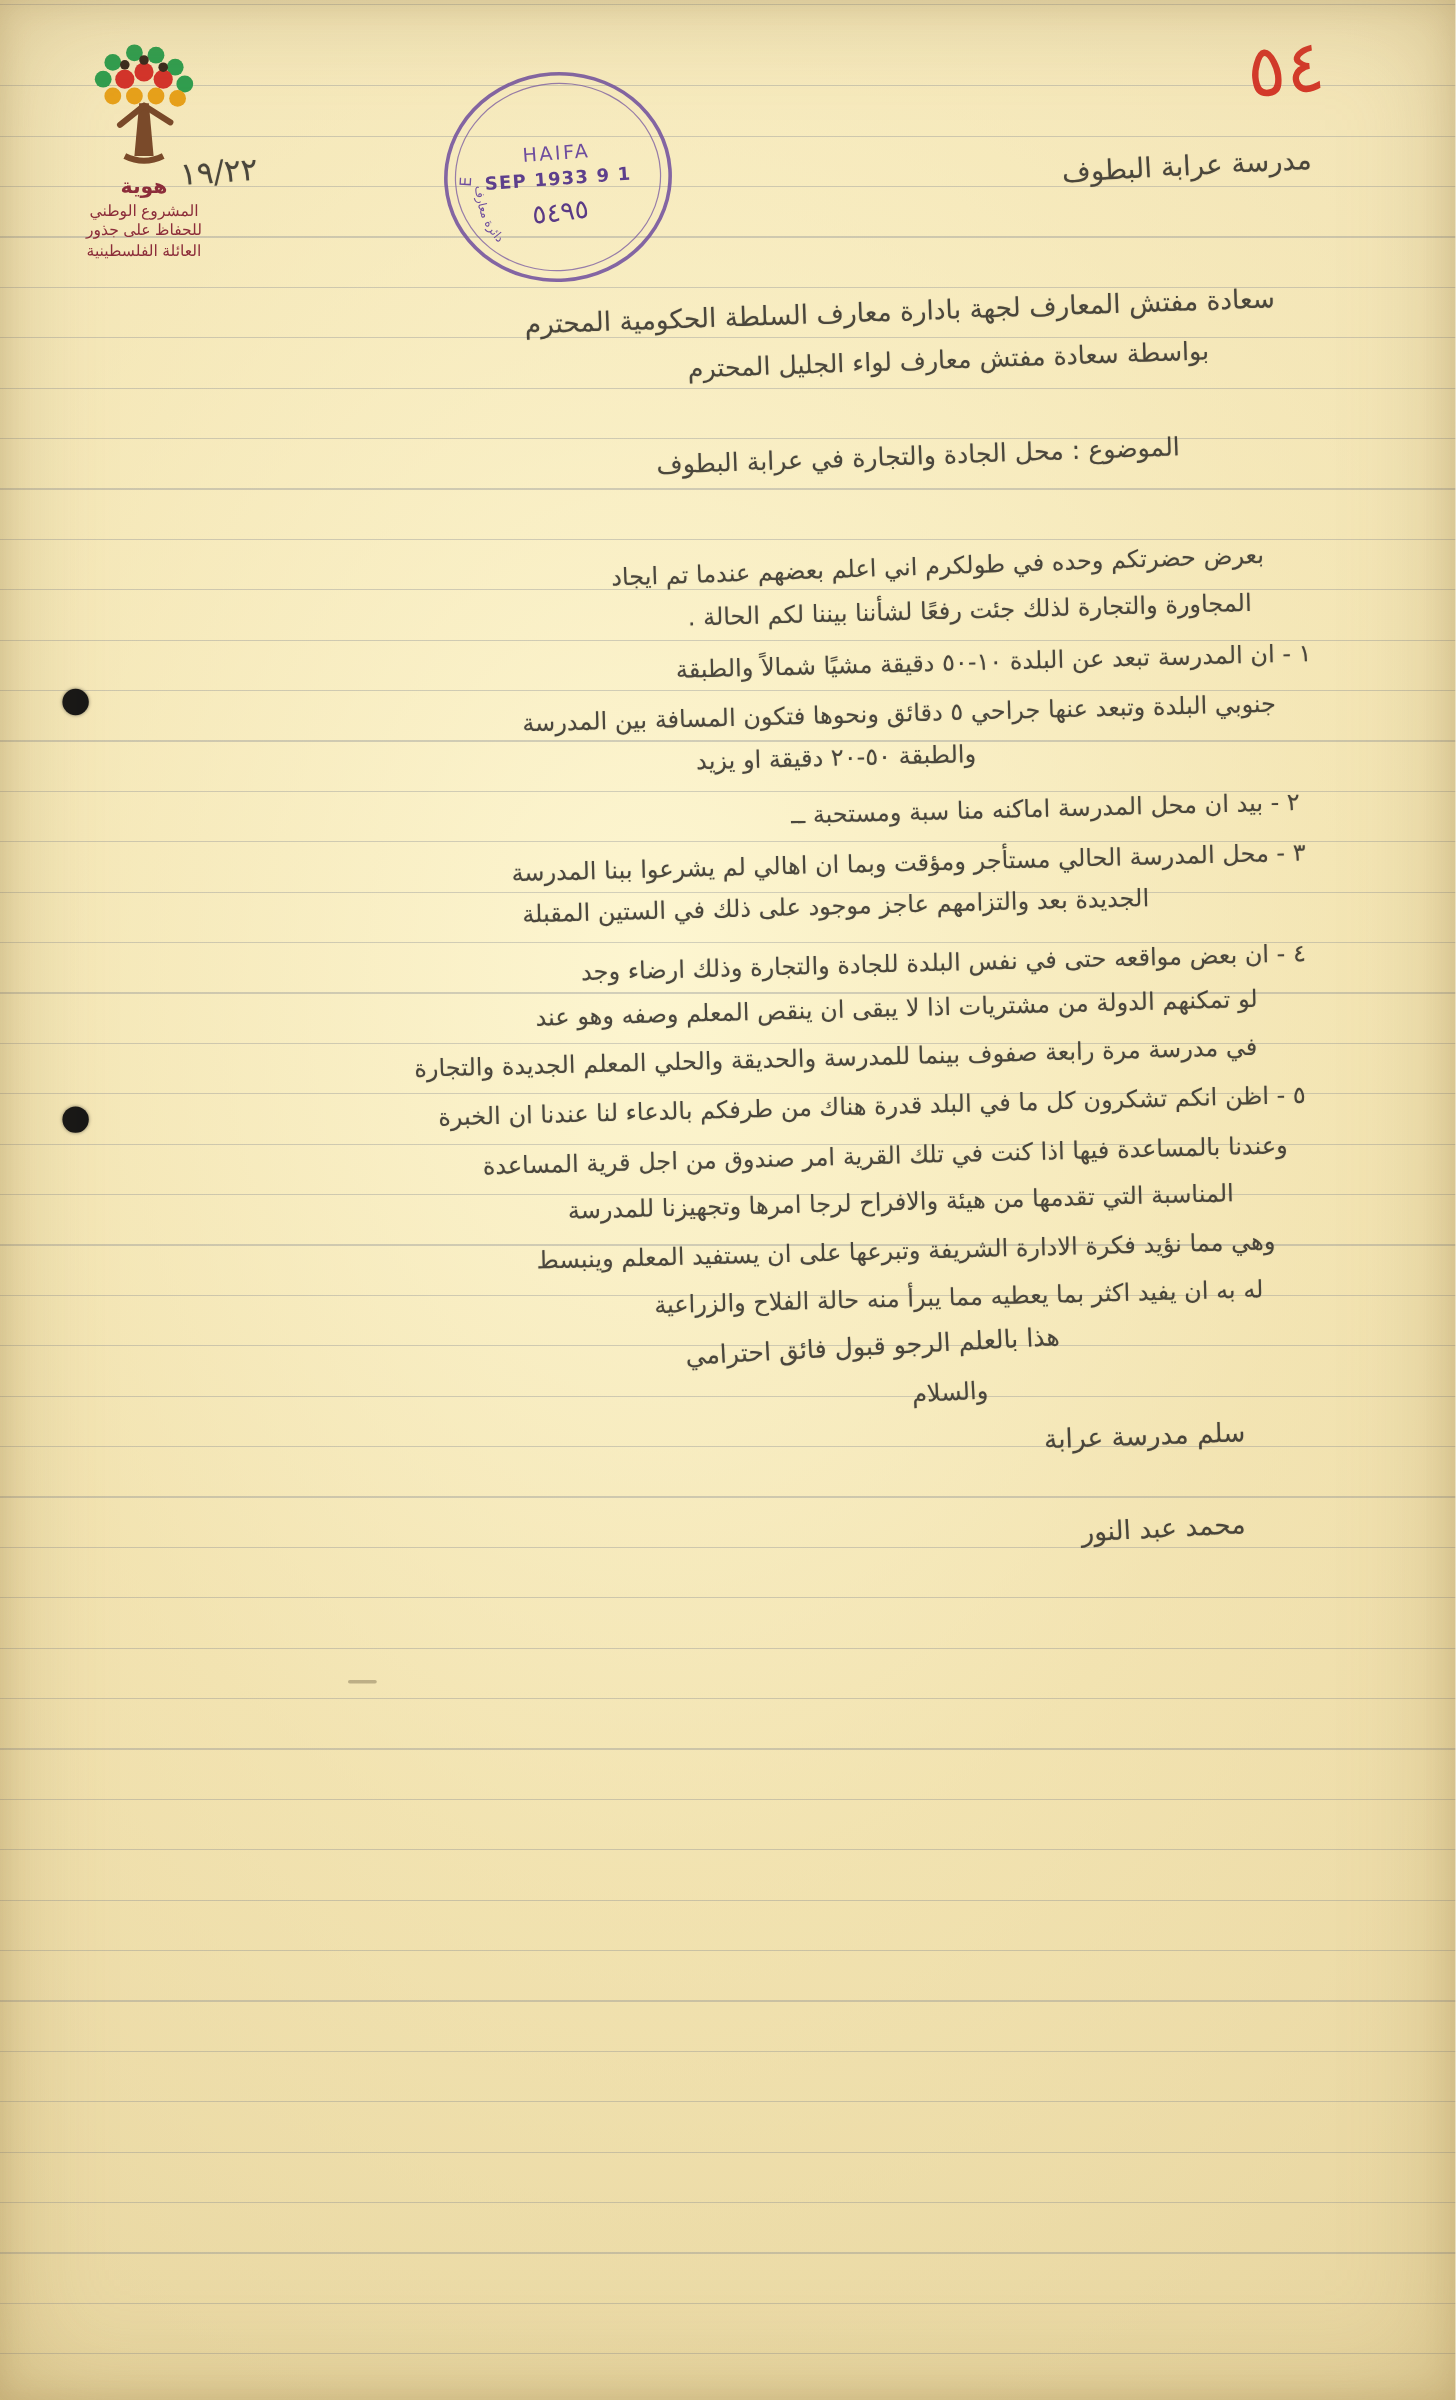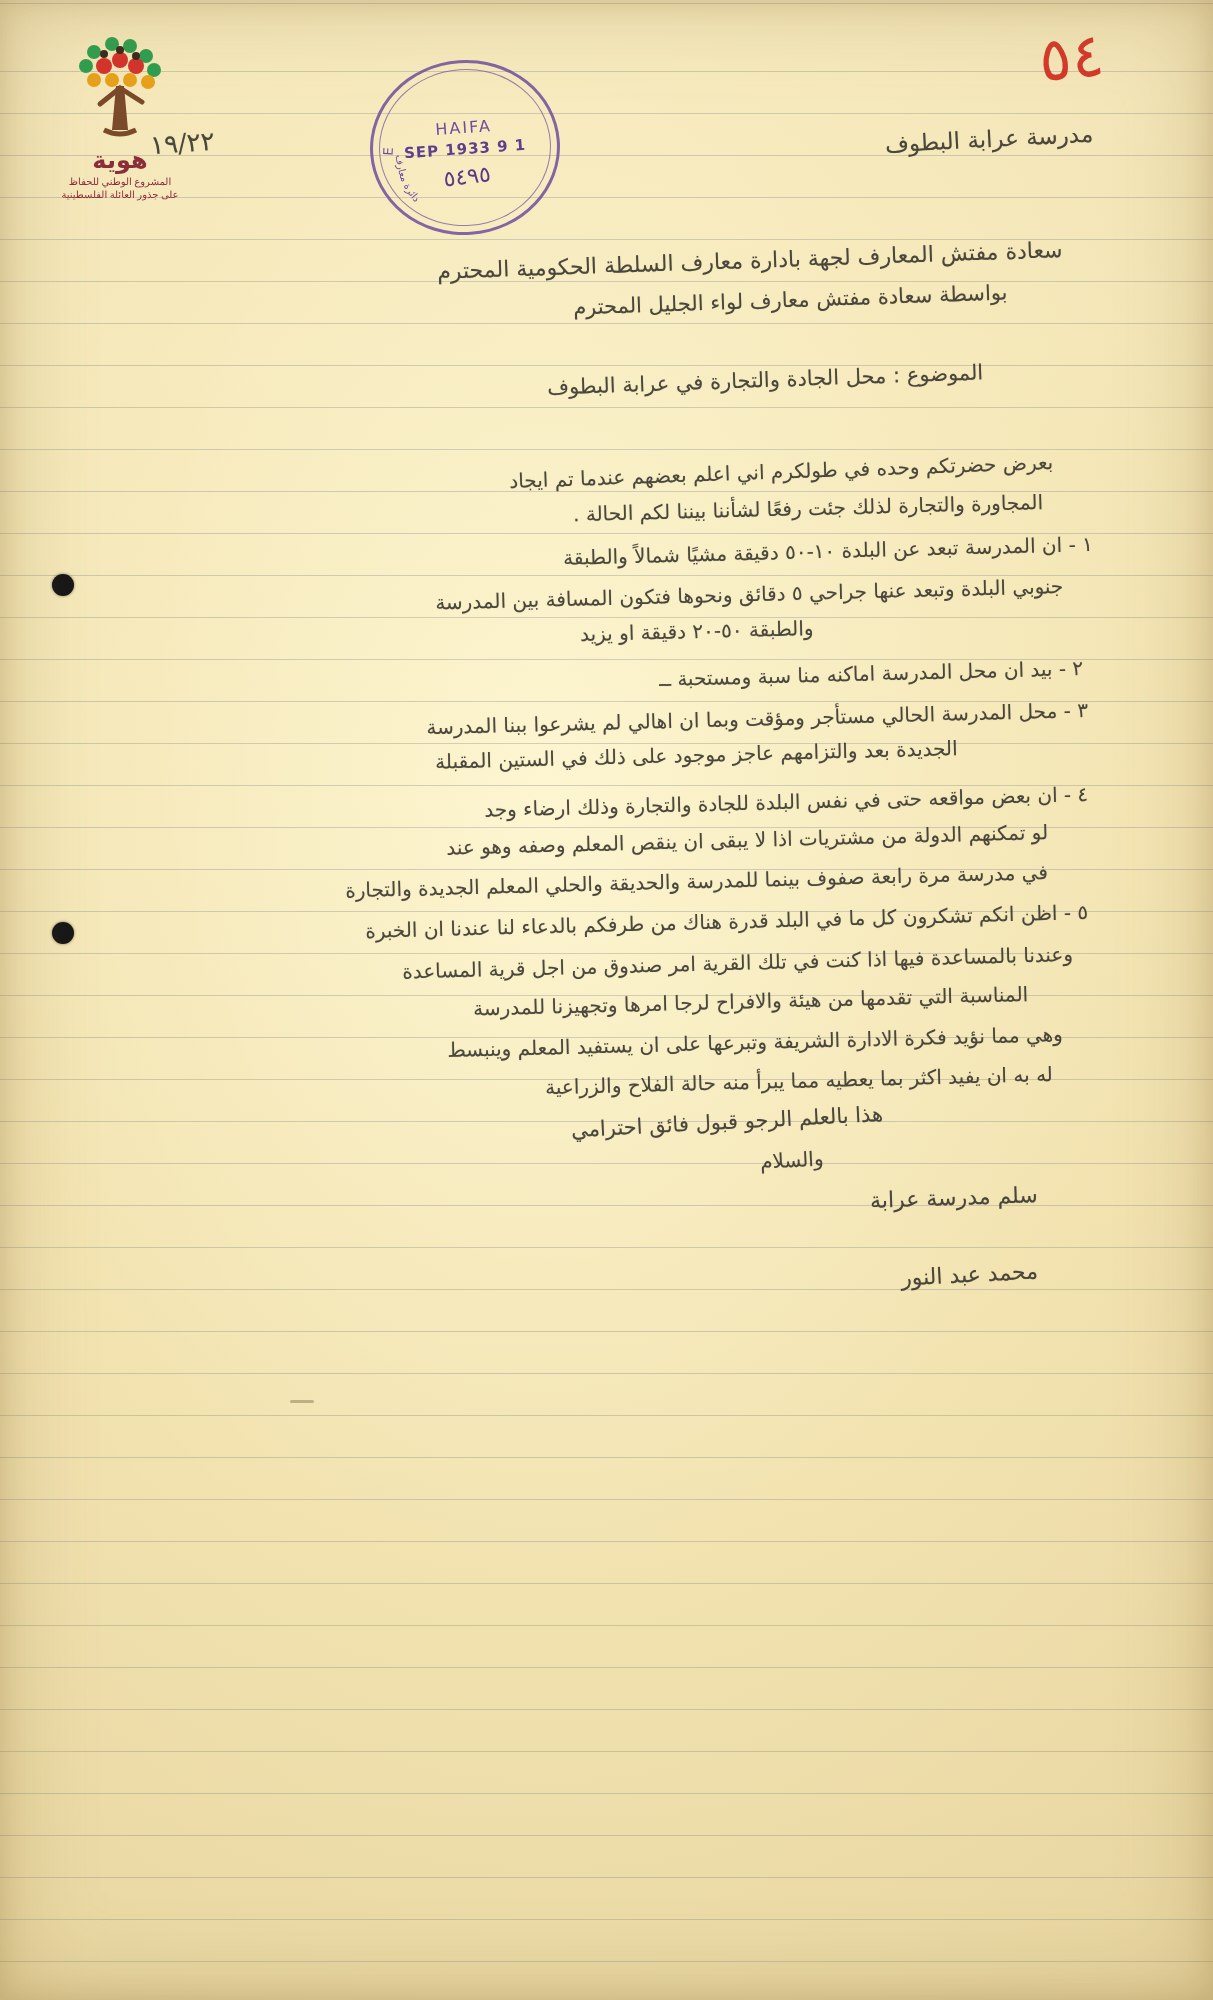--- a/index.html
+++ b/index.html
@@ -39,25 +39,25 @@
   .hole.h1{left:52px;top:574px;}
   .hole.h2{left:52px;top:922px;}
 
   
   .logo{
     position:absolute;left:60px;top:26px;width:120px;height:190px;
     text-align:center;
   }
   .logo svg{display:block;}
   .logo .logo-caption{
-    font-size:10px;line-height:1.25;color:#8c2d3a;margin-top:2px;
-    font-family:Liberation Serif, serif;
+    font-size:13px;line-height:1.25;color:#8c2d3a;margin-top:2px;
+    font-family:Liberation Sans, sans-serif;
   }
   .logo .logo-word{
-    font-size:24px;color:#8c2d3a;font-weight:bold;letter-spacing:1px;
+    font-size:17px;color:#8c2d3a;font-weight:bold;letter-spacing:1px;
   }
 
   
   .archive-number{
     position:absolute;right:110px;top:22px;
     font-family:"DejaVu Serif", serif;
     font-size:60px;color:#d22b1e;
     transform:rotate(-6deg);
     letter-spacing:6px;
     opacity:.92;

